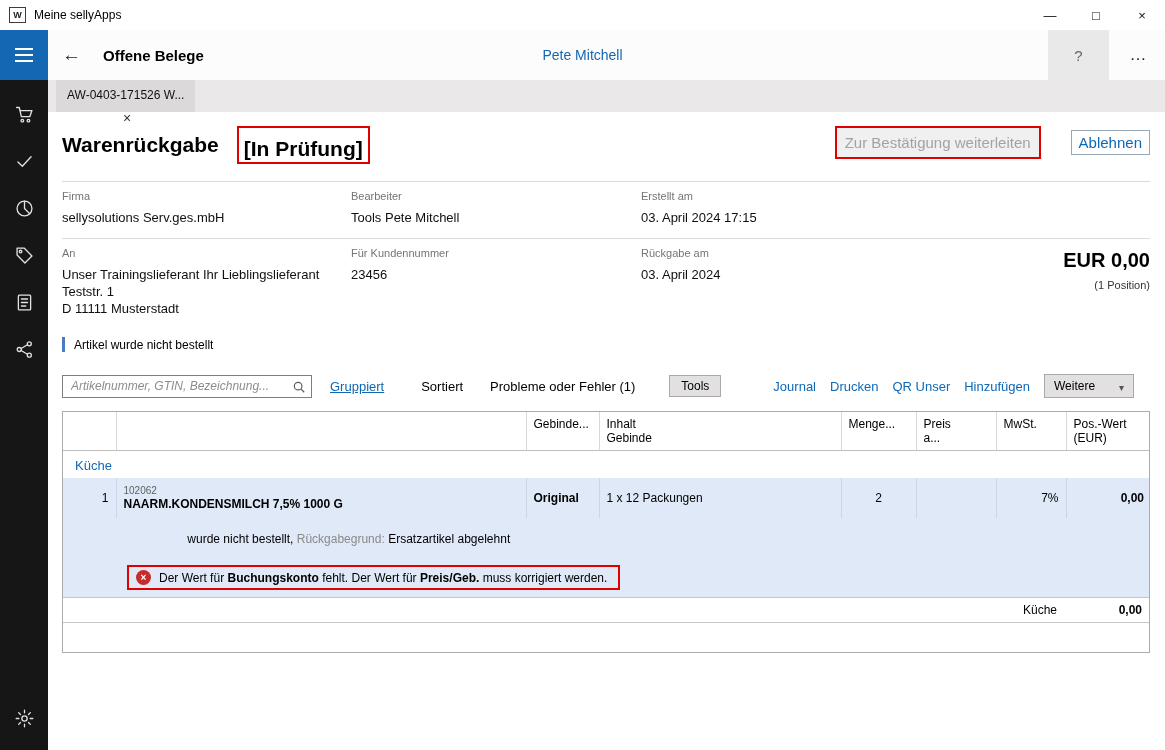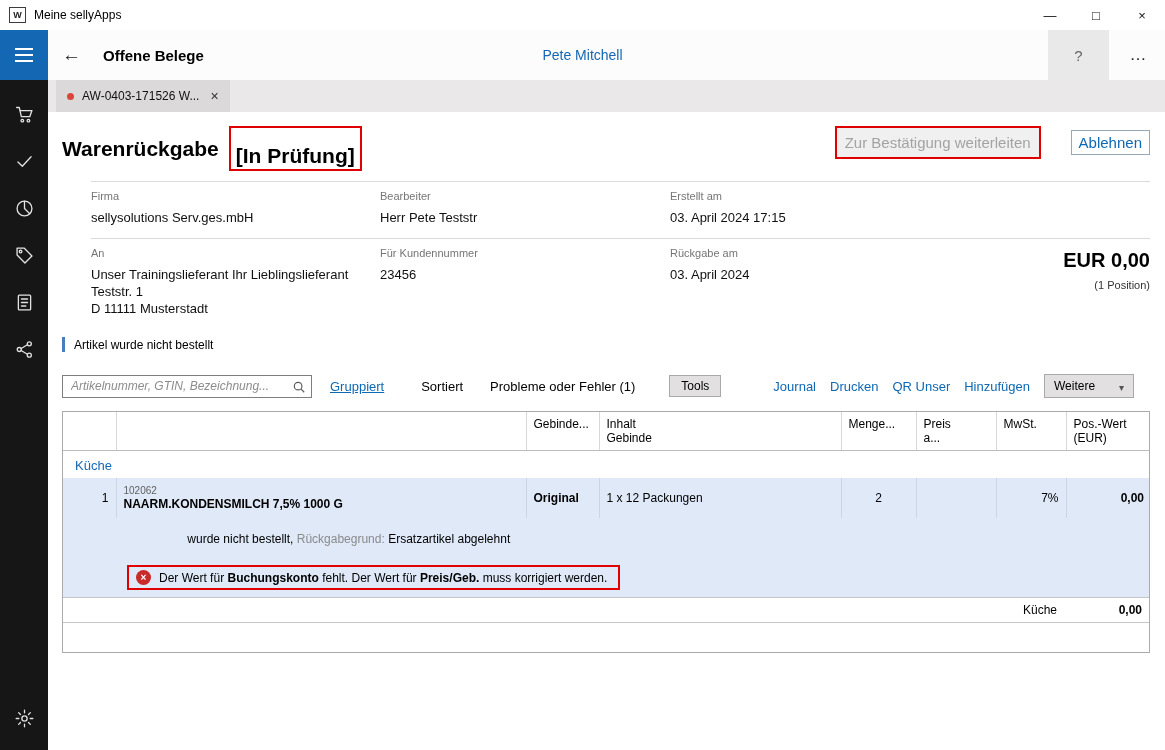--- a/index.html
+++ b/index.html
@@ -26,36 +26,36 @@
 
   
   .sidebar { position:absolute; left:0; top:80px; bottom:0; width:48px; background:#161616; display:flex; flex-direction:column; align-items:center; padding-top:13px; z-index:4; }
   .side-icon { width:48px; height:47px; display:flex; align-items:center; justify-content:center; cursor:pointer; }
   .side-icon.bottom { margin-top:auto; margin-bottom:6px; }
   .side-icon svg { stroke:#e2e2e2; stroke-width:1.5; fill:none; stroke-linecap:round; stroke-linejoin:round; }
 
   
   .content { position:absolute; left:48px; top:80px; right:0; bottom:0; background:#fff; }
   .tabstrip { height:32px; background:#eae8e8; display:flex; padding-left:8px; }
-  .tab { display:flex; align-items:center; background:#dbd9d9; padding:0 11px; font-size:12px; gap:8px; cursor:pointer; color:#111; }
+  .tab { display:flex; align-items:center; background:#dbd9d9; padding:0 11px; font-size:12px; gap:8px; cursor:pointer; color:#111;flex-direction:column; }
   .tab-dot { width:7px; height:7px; border-radius:50%; background:#d9463c; }
   .tab-close { font-size:14px; color:#333; margin-left:3px; cursor:pointer; }
 
   .doc { position:relative; padding:14px 15px 0 14px; }
   .doc-header { position:relative; height:42px; }
   .title-line { display:flex; align-items:center; }
   .doc-title { font-size:21px; font-weight:bold; color:#000; }
-  .status-badge { font-size:21px; font-weight:bold; color:#000; margin-left:10px; border:2px solid #e10000; padding:16px 5px 1px; }
+  .status-badge { font-size:21px; font-weight:bold; color:#000; margin-left:18px; border:2px solid #e10000; padding:9px 5px 1px; }
   .doc-actions { position:absolute; right:0; top:0; display:flex; align-items:center; gap:30px; }
   .forward-btn { font-size:15px; color:#a3a3a3; background:#f1f0f0; padding:6px 8px; border:2px solid #e10000; cursor:pointer; white-space:nowrap; }
   .reject-btn { font-size:15px; color:#0e68b4; background:#fff; border:1px solid #9aa7b5; padding:3px 7px; cursor:pointer; }
   .beleg-line { font-size:15px; margin-top:3px; color:#000; }
 
   .info-section { margin-top:13px; }
-  .info-row { display:grid; grid-template-columns:289px 290px 300px 1fr; border-top:1px solid #dadada; padding:8px 0 12px;margin-left:29px; }
+  .info-row { display:grid; grid-template-columns:289px 290px 300px 1fr; border-top:1px solid #dadada; padding:8px 0 12px; }
   .info-label { font-size:11px; color:#757575; }
   .info-value { font-size:13px; color:#101010; margin-top:7px; line-height:17px; }
   .total-col { text-align:right; }
   .total-amount { font-size:20px; font-weight:bold; margin-top:2px; color:#000; }
   .position-count { font-size:11px; color:#333; margin-top:7px; }
 
   .hint-row { margin-top:8px; display:flex; align-items:center; gap:9px; }
   .hint-bar { width:3px; height:15px; background:#4a7dbd; }
   .hint-text { font-size:12px; color:#000; }
 
@@ -197,21 +197,21 @@
       </div>
 
       <div class="info-section">
         <div class="info-row">
           <div>
             <div class="info-label">Firma</div>
             <div class="info-value">sellysolutions Serv.ges.mbH</div>
           </div>
           <div>
             <div class="info-label">Bearbeiter</div>
-            <div class="info-value">Herr Pete Teststr</div>
+            <div class="info-value">Tools Pete Mitchell</div>
           </div>
           <div>
             <div class="info-label">Erstellt am</div>
             <div class="info-value">03. April 2024 17:15</div>
           </div>
           <div></div>
         </div>
         <div class="info-row">
           <div>
             <div class="info-label">An</div>

